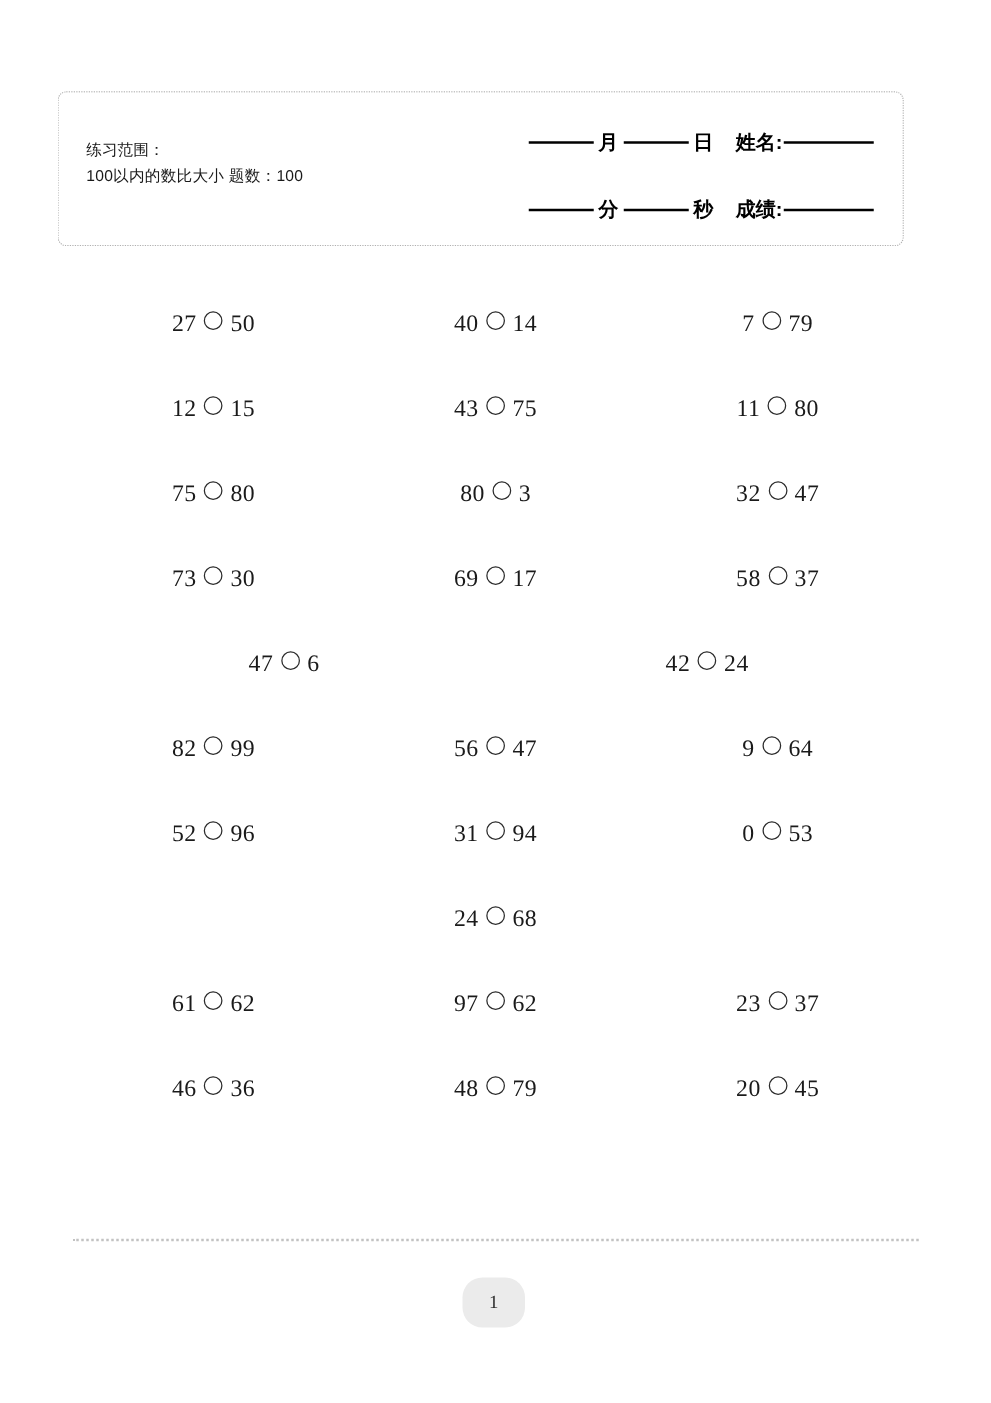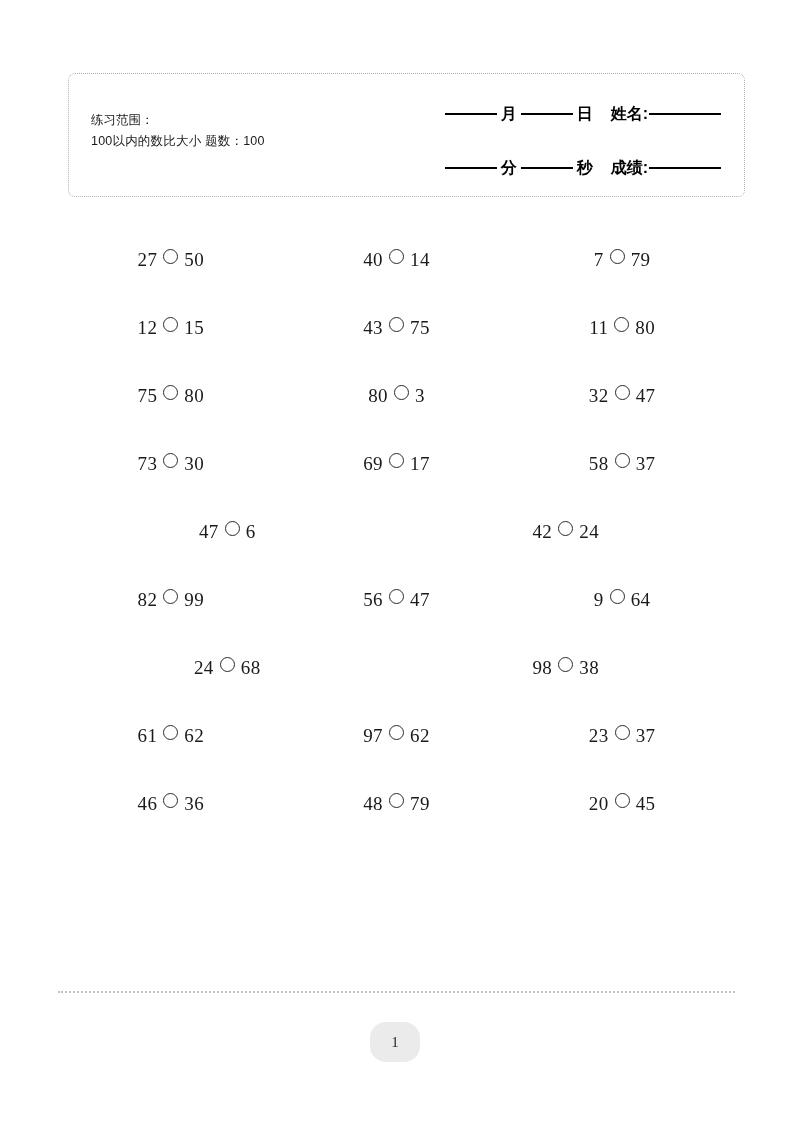--- a/index.html
+++ b/index.html
@@ -12,21 +12,21 @@
     height: 1122px;
     position: relative;
     font-family: "Liberation Serif", "DejaVu Serif", serif;
     color: #1a1a1a;
     overflow: hidden;
   }
 
   
   .header-box {
     position: absolute;
-    left: 68px;
+    left: 46px;
     top: 73px;
     width: 677px;
     height: 124px;
     box-sizing: border-box;
     border: 1px dotted #b0b0b0;
     border-radius: 7px;
     text-decoration: underline;
   }
 
   .practice-info {
@@ -307,30 +307,46 @@
         <span class="problem">
           <span class="operand">9</span>
           <span class="op-circle"></span>
           <span class="operand">64</span>
         </span>
       </div>
     </div>
     <div class="problem-row">
       <div class="problem-cell">
         <span class="problem">
+          <span class="operand">52</span>
+          <span class="op-circle"></span>
+          <span class="operand">96</span>
+        </span>
+      </div>
+      <div class="problem-cell">
+        <span class="problem">
+          <span class="operand">31</span>
+          <span class="op-circle"></span>
+          <span class="operand">94</span>
+        </span>
+      </div>
+      <div class="problem-cell">
+        <span class="problem">
+          <span class="operand">0</span>
+          <span class="op-circle"></span>
+          <span class="operand">53</span>
+        </span>
+      </div>
+    </div>
+    <div class="problem-row">
+      <div class="problem-cell">
+        <span class="problem">
           <span class="operand">24</span>
           <span class="op-circle"></span>
           <span class="operand">68</span>
-        </span>
-      </div>
-      <div class="problem-cell">
-        <span class="problem">
-          <span class="operand">98</span>
-          <span class="op-circle"></span>
-          <span class="operand">38</span>
         </span>
       </div>
     </div>
     <div class="problem-row">
       <div class="problem-cell">
         <span class="problem">
           <span class="operand">61</span>
           <span class="op-circle"></span>
           <span class="operand">62</span>
         </span>

